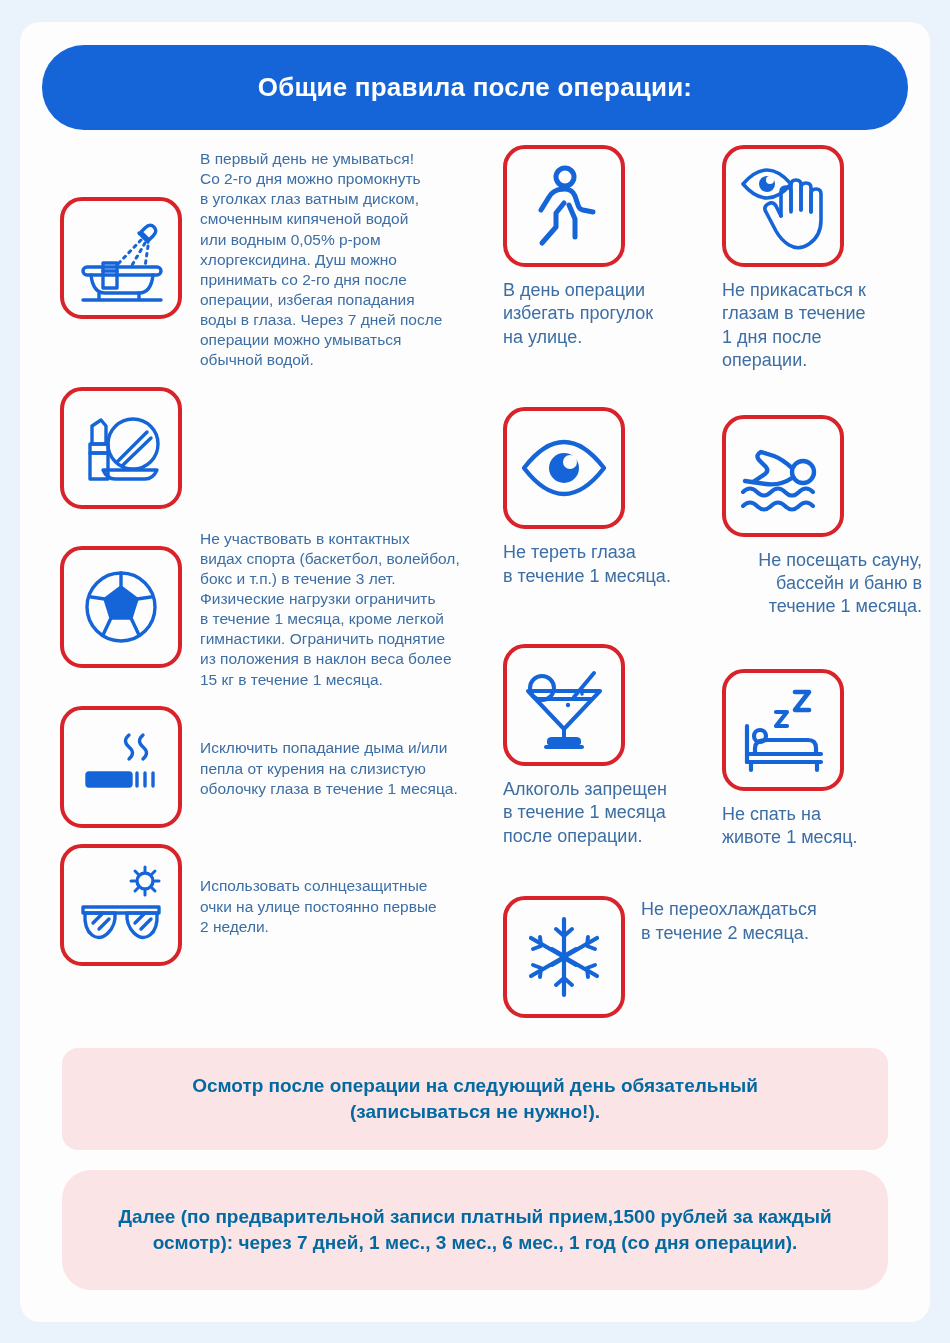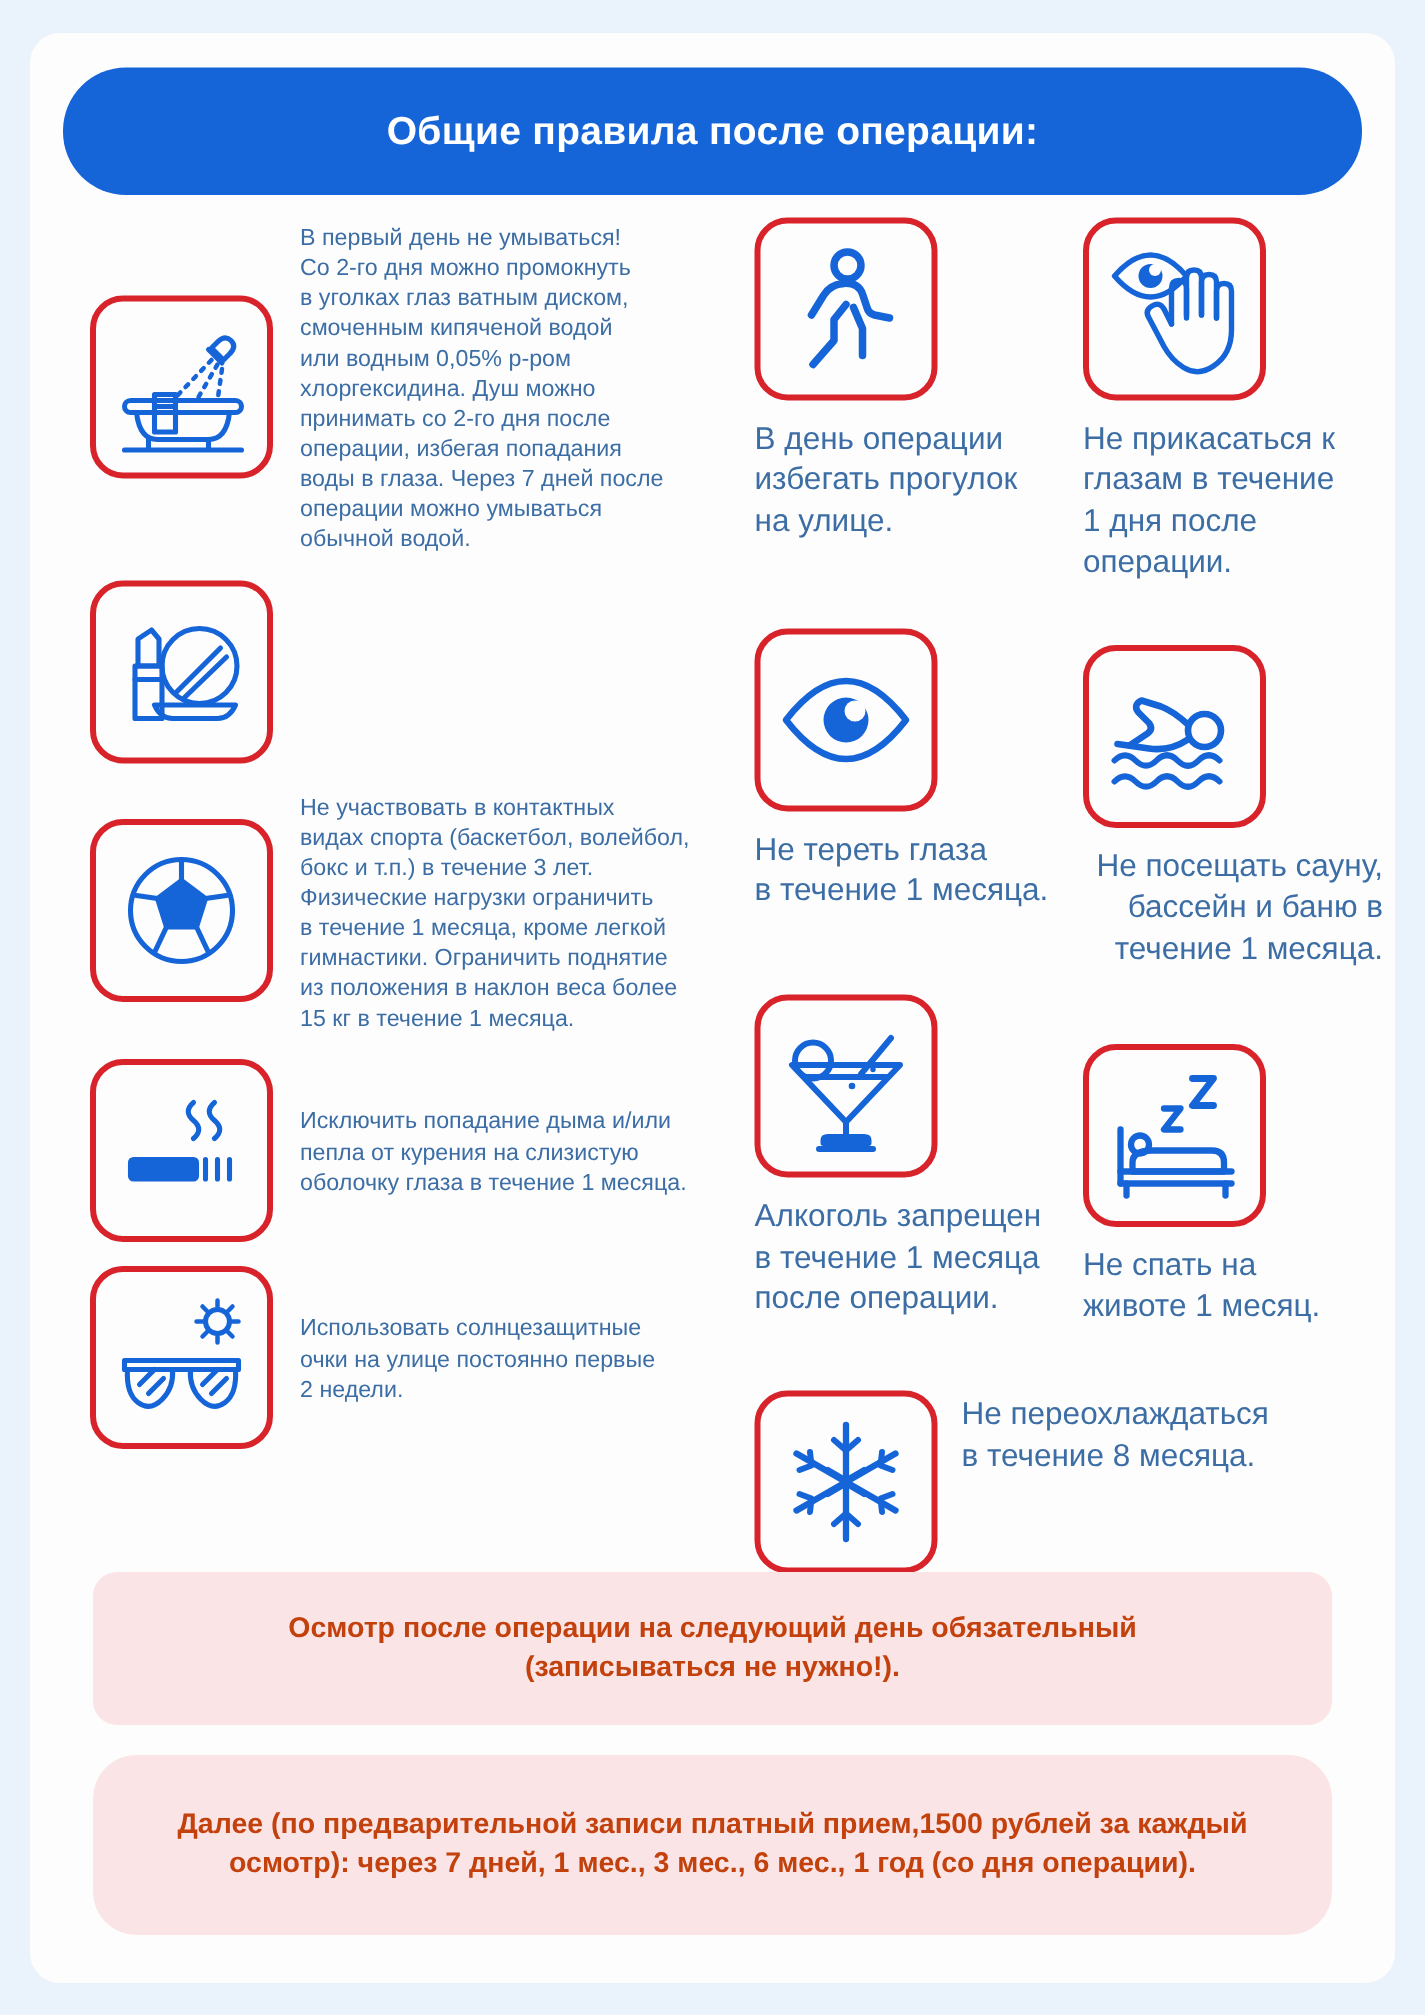--- a/index.html
+++ b/index.html
@@ -68,39 +68,39 @@
     font-size: 15.5px;
     line-height: 1.30;
     white-space: pre-line;
   }
 
   
   .block { margin-bottom: 18px; }
   .block .cap {
     margin-top: 12px;
     color: #3C6EA5;
-    font-size: 21px;
+    font-size: 18px;
     line-height: 1.30;
     white-space: pre-line;
   }
   .block.inline-cap { display: flex; align-items: flex-start; gap: 16px; }
   .block.inline-cap .cap { margin-top: 2px; }
 
   
   .notice {
     position: absolute;
     left: 62px;
     width: 826px;
     background: #FBE4E6;
     border-radius: 16px;
     display: flex; align-items: center; justify-content: center;
     text-align: center;
   }
   .notice .txt {
-    color: #c2410c;
+    color: #0369a1;
     font-weight: bold;
     font-size: 19px;
     line-height: 1.35;
     white-space: pre-line;
     padding: 0 28px;
   }
   #notice-1 { top: 1048px; height: 102px; }
   #notice-2 { top: 1170px; height: 120px; border-radius: 29px; }
 </style>
 </head>
@@ -306,21 +306,21 @@
             <path d="M17 40 L25 37 L24 28"></path>
             <path d="M79 56 L71 59 L72 68"></path>
             <path d="M72 28 L71 37 L79 40"></path>
             <path d="M24 68 L25 59 L17 56"></path>
             <path d="M36 40 L48 47 L60 40"></path>
             <path d="M36 56 L48 49 L60 56"></path>
           </g>
         </svg>
       </div>
       <div class="cap">Не переохлаждаться
-в течение 8 месяца.</div>
+в течение 2 месяца.</div>
     </div>
   </div>
 
   <div class="col-right">
 
     <div class="block" style="margin-bottom:22px;">
       <div class="tile">
         <svg width="96" height="96" viewBox="0 0 96 96" fill="none" stroke="#1565D8" stroke-width="3.6" stroke-linecap="round" stroke-linejoin="round">
 
           <path d="M8 26 q12 -14 24 -14 q12 0 24 14 q-12 14 -24 14 q-12 0 -24 -14z"></path>

